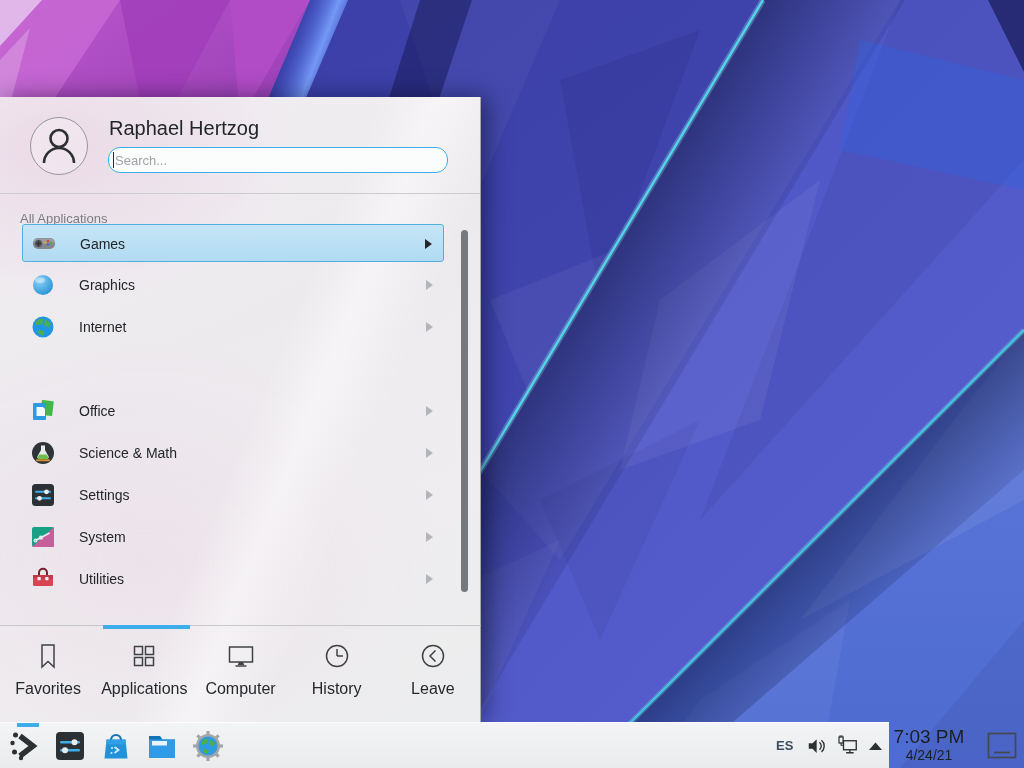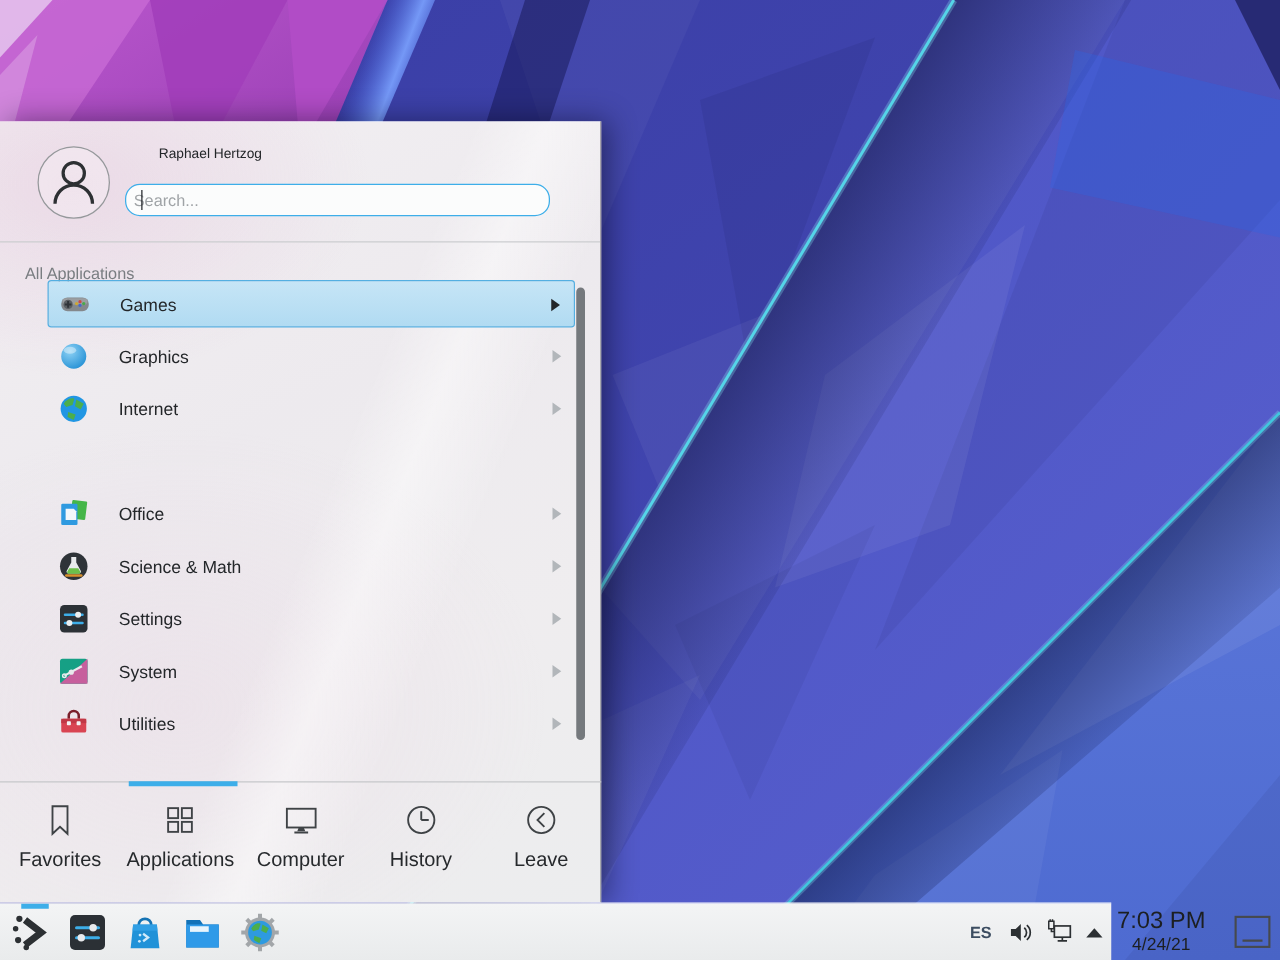--- a/index.html
+++ b/index.html
@@ -21,30 +21,30 @@
       linear-gradient(155deg,#f2eff2 0%,#edeaee 40%,#efedef 70%,#ecedee 100%);
     border-right:1px solid rgba(110,115,120,.55);
     box-shadow:6px 0 22px rgba(0,0,20,.45);
     box-sizing:border-box;
   }
   .menu-header-divider{position:absolute;top:96px;left:0;right:0;height:1px;background:#cbcdcf;}
   .avatar{
     position:absolute;left:30px;top:20px;width:56px;height:56px;border-radius:50%;
     border:1px solid #95989b;background:rgba(255,255,255,.25);
   }
-  .user-name{position:absolute;left:127px;top:20px;font-size:11px;color:#232629;}
+  .user-name{position:absolute;left:109px;top:20px;font-size:20px;color:#232629;}
   .search{
-    position:absolute;left:100px;top:50px;width:340px;height:26px;box-sizing:border-box;
+    position:absolute;left:108px;top:50px;width:340px;height:26px;box-sizing:border-box;
     border:1px solid #3daee9;border-radius:12px;background:#fbfcfc;
     font-family:"Liberation Sans",sans-serif;font-size:13px;color:#232629;padding:0 6px;outline:none;
   }
   .search::placeholder{color:#9fa3a6;}
   .caret{position:absolute;left:113px;top:55px;width:1px;height:16px;background:#26292c;}
   .section-label{position:absolute;left:20px;top:114px;font-size:13px;color:#797d81;}
-  .list{position:absolute;left:16px;top:0;width:481px;height:528px;overflow:hidden;}
+  .list{position:absolute;left:0;top:0;width:481px;height:528px;overflow:hidden;}
   .row{position:absolute;left:22px;width:422px;height:38px;border-radius:3px;box-sizing:border-box;}
   .row.sel{
     background:linear-gradient(#c6e5f6,#b1dbf2);
     border:1px solid #54afe1;
   }
   .row .cicon{position:absolute;left:8px;top:6px;width:26px;height:26px;}
   .row.sel .cicon{top:5px;}
   .row .rlabel{position:absolute;left:57px;top:11px;font-size:14px;color:#232629;}
   .row .arrow{position:absolute;right:11px;top:14px;width:0;height:0;
     border-left:7px solid #b2b6ba;border-top:5px solid transparent;border-bottom:5px solid transparent;}

